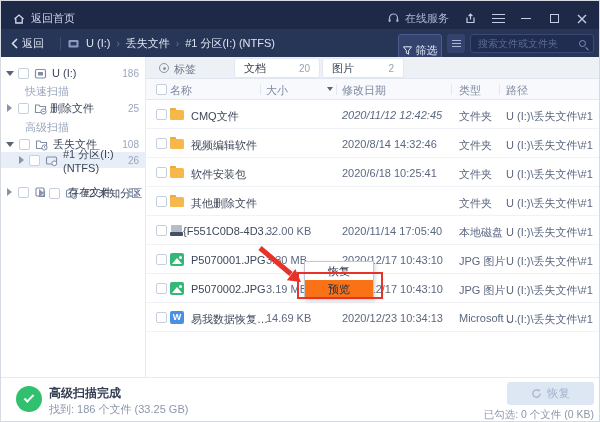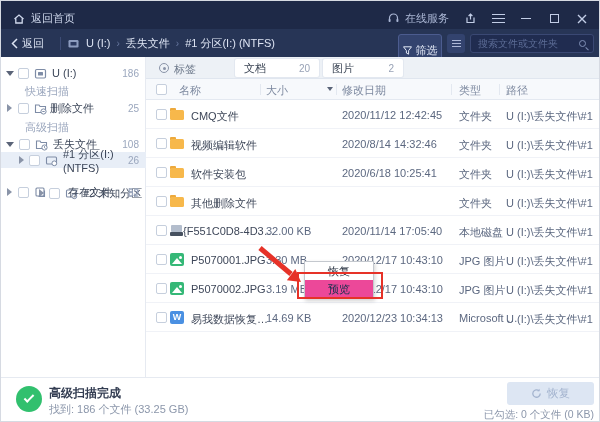--- a/index.html
+++ b/index.html
@@ -75,21 +75,21 @@
   .ficon[data-icon="disk"]::after { content:""; position:absolute; left:0; top:8px; width:13px; height:4px; background:#46505f; border-radius:1px; }
   .ficon[data-icon="jpg"] { background:#35b877; border-radius:2px; }
   .ficon[data-icon="jpg"]::before { content:""; position:absolute; left:2px; bottom:2px; width:0; height:0; border-left:5px solid transparent; border-right:5px solid transparent; border-bottom:6px solid #fff; }
   .ficon[data-icon="jpg"]::after { content:""; position:absolute; right:2.5px; top:2.5px; width:3px; height:3px; border-radius:50%; background:#fff; }
   .ficon[data-icon="word"] { background:#4a90e2; border-radius:2px; color:#fff; font-size:9px; font-weight:bold; text-align:center; line-height:13px; }
   .ficon[data-icon="word"]::before { content:"W"; }
 
   
   .ctxmenu { position:absolute; left:303px; top:260px; width:70px; background:#fff; border:1px solid #c4c8ce; box-shadow:1px 2px 4px rgba(0,0,0,.18); z-index:50; font-size:11px; color:#26303f; }
   .ctxitem { height:18px; display:flex; align-items:center; justify-content:center; }
-  .ctxitem.hl { background:#ec4899; color:#10304d; }
+  .ctxitem.hl { background:#f97316; color:#10304d; }
   .redbox { position:absolute; left:296px; top:271px; width:86px; height:27px; border:2.5px solid #e63228; z-index:60; }
   .arrow-svg { position:absolute; left:254px; top:243px; z-index:61; }
 
   
   .statusbar { position:absolute; left:0; bottom:0; width:600px; height:44px; background:#fff; border-top:1px solid #e6eaf1; }
   .gcircle { position:absolute; left:15px; top:8px; width:26px; height:26px; border-radius:50%; background:#31c06e; display:flex; align-items:center; justify-content:center; }
   .gcheck { width:10px; height:5px; border-left:2.5px solid #fff; border-bottom:2.5px solid #fff; transform:rotate(-45deg); margin-top:-3px; }
   .st-title { position:absolute; left:48px; top:7px; font-size:12px; color:#333d52; font-weight:bold; }
   .st-found { position:absolute; left:48px; top:24px; font-size:11px; color:#8c97ab; }
   .recoverbtn { position:absolute; left:506px; top:4px; width:87px; height:23px; background:#dde6f3; border-radius:3px; display:flex; align-items:center; justify-content:center; gap:5px; color:#a4b4cf; font-size:11.5px; }
@@ -260,40 +260,40 @@
         <span class="pc">20</span>
       </div>
       <div class="pill" style="left:177px; width:80px;">
         <span class="pl">图片</span>
         <span class="pc">2</span>
       </div>
     </div>
 
     <div class="thead">
       <span class="cb" style="position:absolute; left:10px; top:5px;"></span>
-      <span class="hcell" style="left:33px;">名称</span>
+      <span class="hcell" style="left:24px;">名称</span>
       <span class="hline" style="left:114px;"></span>
       <span class="hcell" style="left:120px;">大小</span>
       <span class="sortarr"></span>
       <span class="hline" style="left:190px;"></span>
       <span class="hcell" style="left:196px;">修改日期</span>
       <span class="hline" style="left:305px;"></span>
       <span class="hcell" style="left:313px;">类型</span>
       <span class="hline" style="left:353px;"></span>
       <span class="hcell" style="left:360px;">路径</span>
     </div>
 
     <div class="rows">
 
       <div class="trow">
         <span class="cb"></span>
         <span class="ficon" data-icon="folder"></span>
         <span class="rcell rname" style="left:45px;">CMQ文件</span>
         <span class="rcell" style="left:120px;"></span>
-        <span class="rcell" style="left:196px;">2020/11/12 12:42:45</span>
+        <span class="rcell" style="left:196px;font-style:italic;">2020/11/12 12:42:45</span>
         <span class="rcell" style="left:313px;">文件夹</span>
         <span class="rcell rpath">U (I:)\丢失文件\#1 分…</span>
       </div>
 
       <div class="trow">
         <span class="cb"></span>
         <span class="ficon" data-icon="folder"></span>
         <span class="rcell rname" style="left:45px;">视频编辑软件</span>
         <span class="rcell" style="left:120px;"></span>
         <span class="rcell" style="left:196px;">2020/8/14 14:32:46</span>

